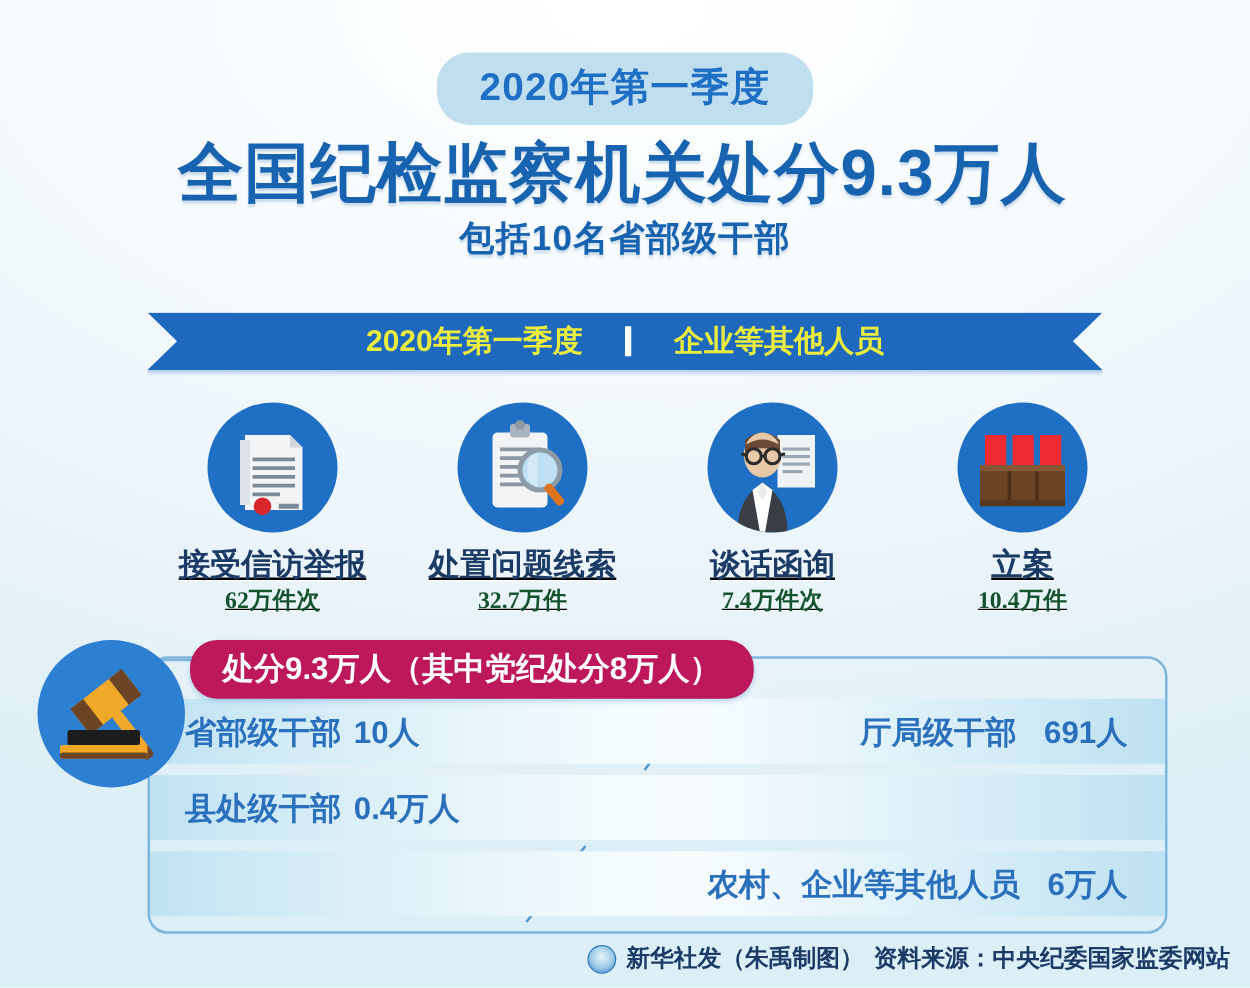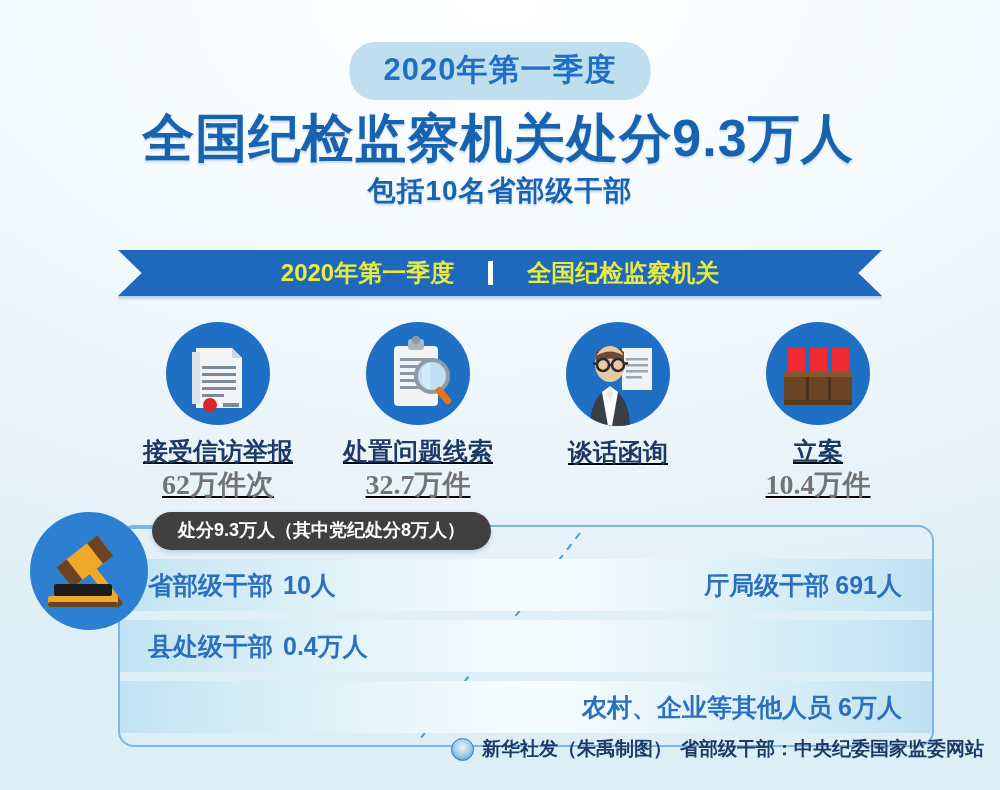--- a/index.html
+++ b/index.html
@@ -70,21 +70,21 @@
     width:104px;height:104px;border-radius:50%;background:#1f6fc4;
     position:relative;overflow:hidden;
   }
   .stat-label{
     margin-top:12px;text-align:center;color:#1b3a66;
     font-size:25px;line-height:1.22;font-weight:bold;
     text-shadow:0 1px 1px rgba(255,255,255,.7);
     white-space:nowrap;
   }
   .stat-value{
-    text-align:center;color:#737373;font-size:28px;font-weight:bold;
+    text-align:center;color:#14532d;font-size:19px;font-weight:bold;
     line-height:1.22;text-shadow:0 1px 1px rgba(255,255,255,.7);
     white-space:nowrap;
   }
 
   
   .panel{
     position:absolute;left:118px;top:525px;width:812px;height:218px;
     border:2px solid #7fb6dd;border-radius:16px;background:transparent;
     overflow:hidden;
   }
@@ -93,47 +93,47 @@
     height:52px;margin-bottom:9px;
     background:linear-gradient(90deg,#bfe3f2 0%,#d8eef7 18%,#f3fbfd 46%,#f6fcfe 54%,#d6edf7 82%,#bde1f1 100%);
     display:flex;align-items:center;position:relative;text-align:center;
   }
   .cell-l{
     position:absolute;left:28px;display:flex;align-items:baseline;gap:10px;
     color:#2a70bd;font-size:25px;font-weight:bold;white-space:nowrap;
     font-family:"Liberation Sans","DejaVu Sans",sans-serif;
   }
   .cell-r{
-    position:absolute;right:30px;display:flex;align-items:baseline;gap:6px;
+    position:absolute;right:30px;display:flex;align-items:baseline;gap:22px;
     color:#2a70bd;font-size:25px;font-weight:bold;white-space:nowrap;
     font-family:"Liberation Sans","DejaVu Sans",sans-serif;
   }
   .diag{
     position:absolute;left:0;top:0;width:100%;height:100%;pointer-events:none;
   }
 
   .pill{
     position:absolute;left:152px;top:512px;
-    background:#404040;border-radius:22px;padding:6px 26px 8px;
-    color:#ffffff;font-size:18px;font-weight:bold;white-space:nowrap;
+    background:#be185d;border-radius:22px;padding:6px 26px 8px;
+    color:#ffffff;font-size:25px;font-weight:bold;white-space:nowrap;
     font-family:"Liberation Sans","DejaVu Sans",sans-serif;
     z-index:4;box-shadow:0 2px 4px rgba(30,100,180,.25);
   }
   .connector{
     position:absolute;left:120px;top:527px;width:40px;height:2px;
     background:#7fb6dd;z-index:3;
   }
   .gavel-circle{
     position:absolute;left:30px;top:512px;width:118px;height:118px;
     border-radius:50%;background:#2d7fd1;z-index:5;overflow:hidden;
   }
 
   
   .footer{
-    position:absolute;right:16px;bottom:28px;
+    position:absolute;right:16px;bottom:10px;
     display:flex;align-items:center;gap:8px;
     color:#1b3a66;font-size:19px;font-weight:bold;white-space:nowrap;
   }
   .xh-logo{
     width:21px;height:21px;border-radius:50%;
     background:radial-gradient(circle at 50% 40%,#e8f4fb 0%,#9cc9e6 55%,#2f79bf 100%);
     border:1.5px solid #2f79bf;flex:0 0 auto;
   }
 </style>
 </head>
@@ -142,21 +142,21 @@
 <div class="stage">
 
   <div class="badge">2020年第一季度</div>
   <div class="title">全国纪检监察机关处分9.3万人</div>
   <div class="subtitle">包括10名省部级干部</div>
 
   <div class="ribbon rightcut">
     <div class="ribbon-inner">
       <span>2020年第一季度</span>
       <span class="ribbon-sep"></span>
-      <span>全国纪检监察机关</span>
+      <span>企业等其他人员</span>
     </div>
   </div>
   <div class="ribbon-shadow"></div>
 
   <div class="stats">
 
     <div class="stat">
       <div class="circle">
         <svg viewBox="0 0 104 104" width="104" height="104">
           <path d="M30 26 h36 l10 10 v50 h-46 z" fill="#f2f4f6"></path>
@@ -218,20 +218,21 @@
             <line x1="43" y1="43" x2="46" y2="43"></line>
             <line x1="31" y1="42" x2="27" y2="41"></line>
               <line x1="58" y1="42" x2="62" y2="41"></line>
           </g>
           <path d="M24 104 q0 -28 20 -40 q20 12 20 40 z" fill="#3a3f46"></path>
           <path d="M44 64 l-8 6 l6 34 h4 l6 -34 z" fill="#ffffff"></path>
           <path d="M44 64 l-4 8 l4 6 l4 -6 z" fill="#e8eaec"></path>
         </svg>
       </div>
       <div class="stat-label">谈话函询</div>
+      <div class="stat-value">7.4万件次</div>
     </div>
 
     <div class="stat">
       <div class="circle">
         <svg viewBox="0 0 104 104" width="104" height="104">
           <rect x="22" y="26" width="17" height="26" fill="#ef2b32"></rect>
           <rect x="44" y="26" width="17" height="26" fill="#ef2b32"></rect>
           <rect x="66" y="26" width="17" height="26" fill="#ef2b32"></rect>
           <rect x="18" y="50" width="68" height="32" fill="#6b4426"></rect>
           <rect x="18" y="50" width="68" height="5" fill="#855733"></rect>
@@ -297,16 +298,16 @@
       </g>
       <rect x="24" y="72" width="58" height="12" rx="2" fill="#1d1d1d"></rect>
       <rect x="18" y="84" width="70" height="11" rx="2" fill="#f0a828"></rect>
       <rect x="18" y="90" width="70" height="5" rx="2" fill="#6b4426"></rect>
     </svg>
   </div>
 
   <div class="footer">
     <span class="xh-logo"></span>
     <span>新华社发（朱禹制图）</span>
-    <span>省部级干部：中央纪委国家监委网站</span>
+    <span>资料来源：中央纪委国家监委网站</span>
   </div>
 
 </div>
 
 </body></html>

